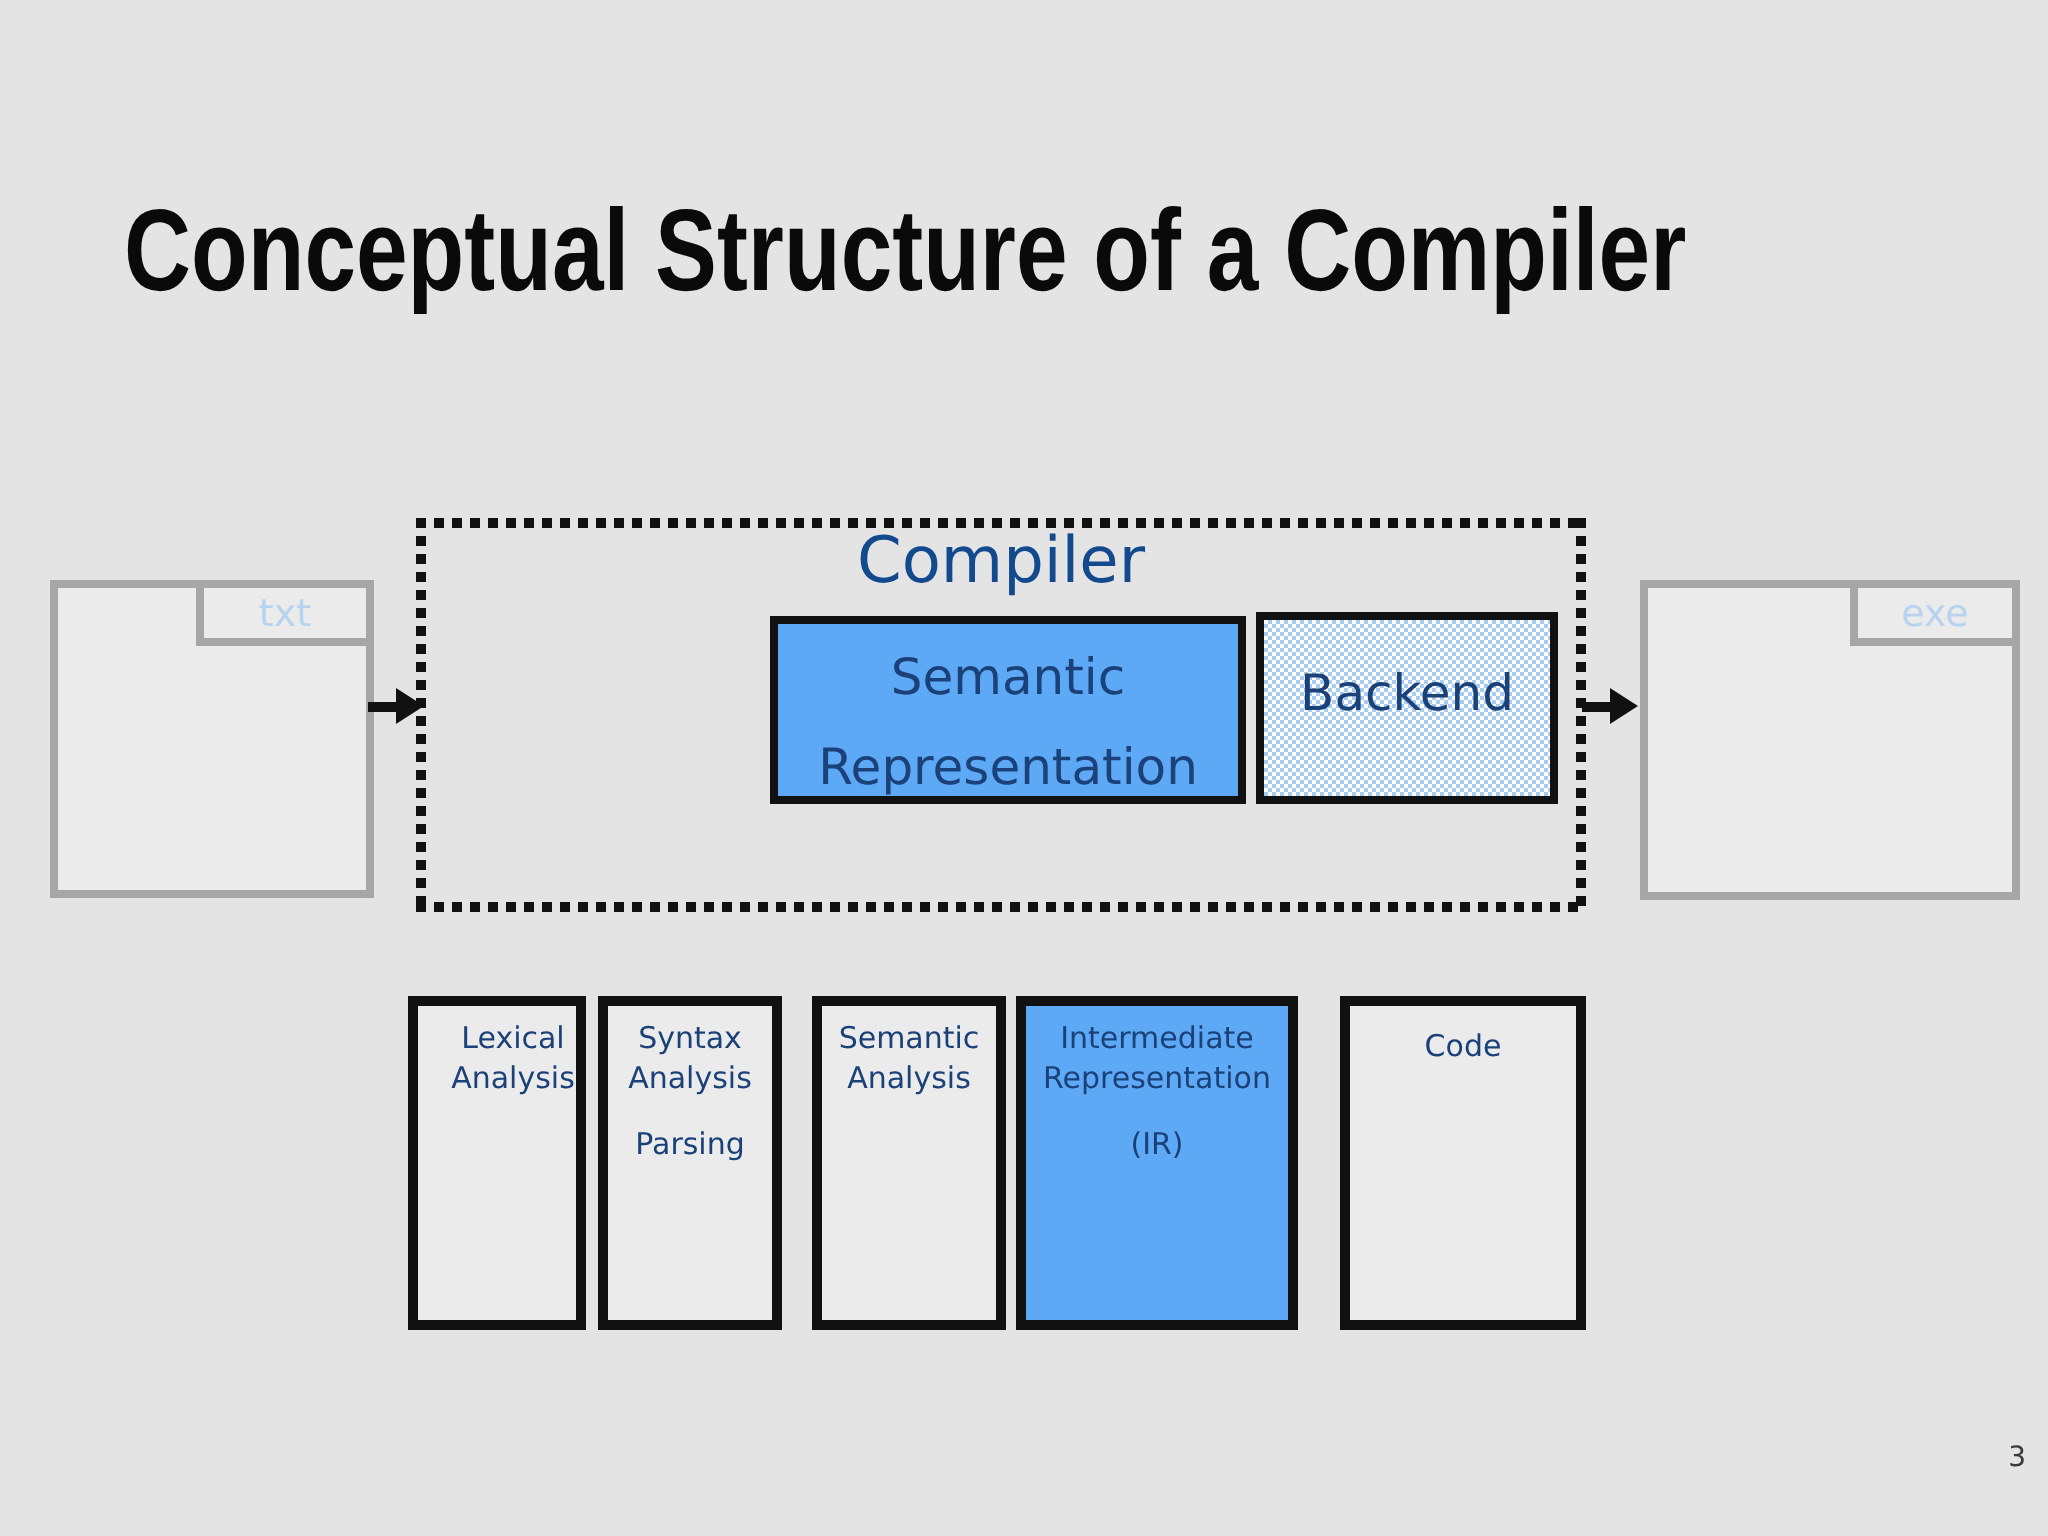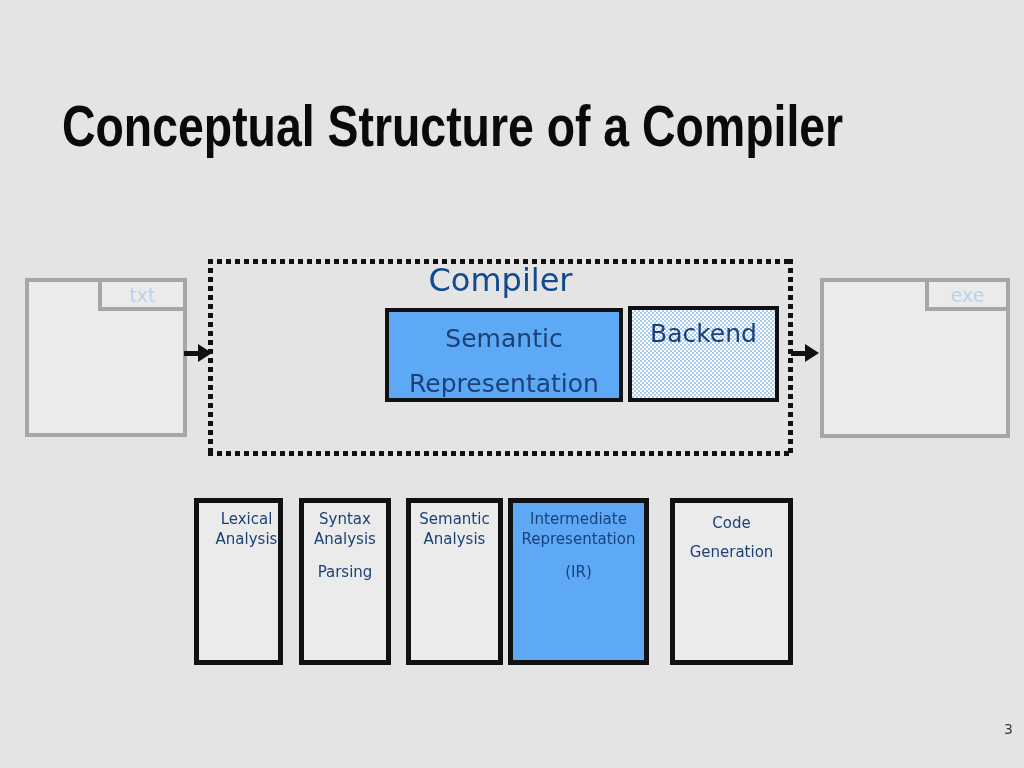--- a/index.html
+++ b/index.html
@@ -30,20 +30,21 @@
     font-size:58px;font-weight:bold;color:var(--title-text);
     white-space:nowrap;letter-spacing:0px;
     transform:scaleX(0.8);transform-origin:left center;
   }
 
   
   .file-box{
     position:absolute;box-sizing:border-box;
     border:4px solid var(--gray-border);
     background:var(--box-fill);
+    margin-top:12px;
   }
   .file-box.source{left:25px;top:278px;width:162px;height:159px;}
   .file-box.executable{left:820px;top:278px;width:190px;height:160px;}
   .file-tab{
     position:absolute;top:-4px;right:-4px;height:33px;
     box-sizing:border-box;border:4px solid var(--gray-border);
     background:var(--box-fill);
     display:flex;align-items:center;justify-content:center;
     color:var(--light-blue-text);font-size:19px;
   }
@@ -85,36 +86,36 @@
   }
 
   
   .stage{
     position:absolute;box-sizing:border-box;
     border:4px solid var(--black-border);
     text-align:center;color:var(--navy-text);font-size:25px;
   }
   .stage.frontend{left:223px;top:308px;width:156px;height:92px;background:var(--box-fill);padding-top:8px;}
   .stage.semantic{left:385px;top:308px;width:238px;height:94px;background:var(--solid-blue-fill);padding-top:4px;line-height:45px;}
-  .stage.backend{left:628px;top:306px;width:151px;height:96px;padding-top:9px;}
+  .stage.backend{left:628px;top:306px;width:151px;height:96px;padding-top:22px;}
 
   .fill-pattern{
     background-color:#ffffff;
     background-image:conic-gradient(var(--pattern-blue) 25%,transparent 0 50%,var(--pattern-blue) 0 75%,transparent 0);
     background-size:4px 4px;
   }
 
   
   .bbox{
     position:absolute;top:498px;height:167px;box-sizing:border-box;
     border:5px solid var(--black-border);background:var(--box-fill);
     text-align:center;color:var(--navy-text);
     font-size:15px;line-height:20px;padding-top:6px;
   }
-  .bbox.b-lexical{left:194px;width:89px;padding-left:16px;}
+  .bbox.b-lexical{left:204px;width:89px;padding-left:16px;}
   .bbox.b-syntax{left:299px;width:92px;}
   .bbox.b-semantic{left:406px;width:97px;}
   .bbox.b-ir{left:508px;width:141px;background:var(--solid-blue-fill);text-align:center;}
   .bbox.b-codegen{left:670px;width:123px;line-height:29px;}
   .line-gap{height:13px;}
 
   
   .page-number{
     position:absolute;right:11px;top:721px;
     font-size:14px;color:#3a3a3a;
@@ -182,18 +183,17 @@
 
   <div class="bbox b-ir">
     <div>Intermediate</div>
     <div>Representation</div>
     <div class="line-gap"></div>
     <div>(IR)</div>
   </div>
 
   <div class="bbox b-codegen fill-pattern">
     <div>Code</div>
-    <div>Generation</div>
   </div>
 
   <div class="page-number">3</div>
 
 </div>
 
 </body></html>

